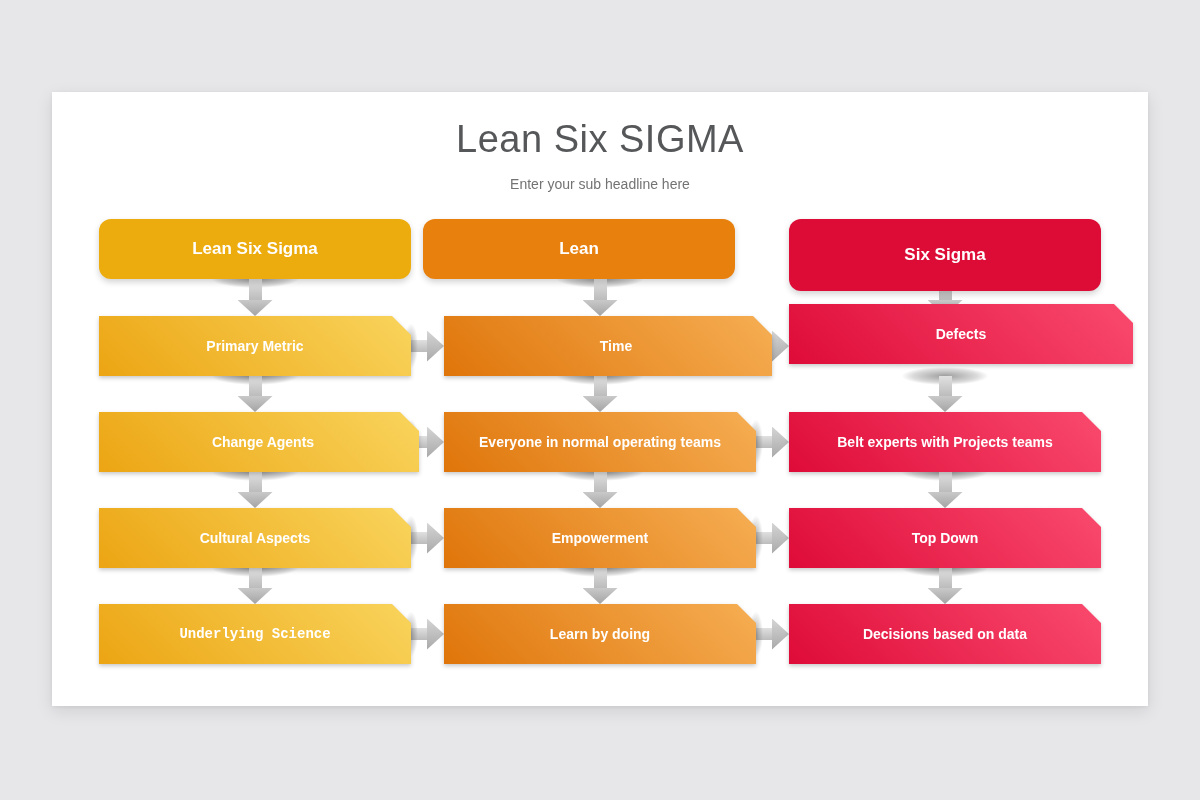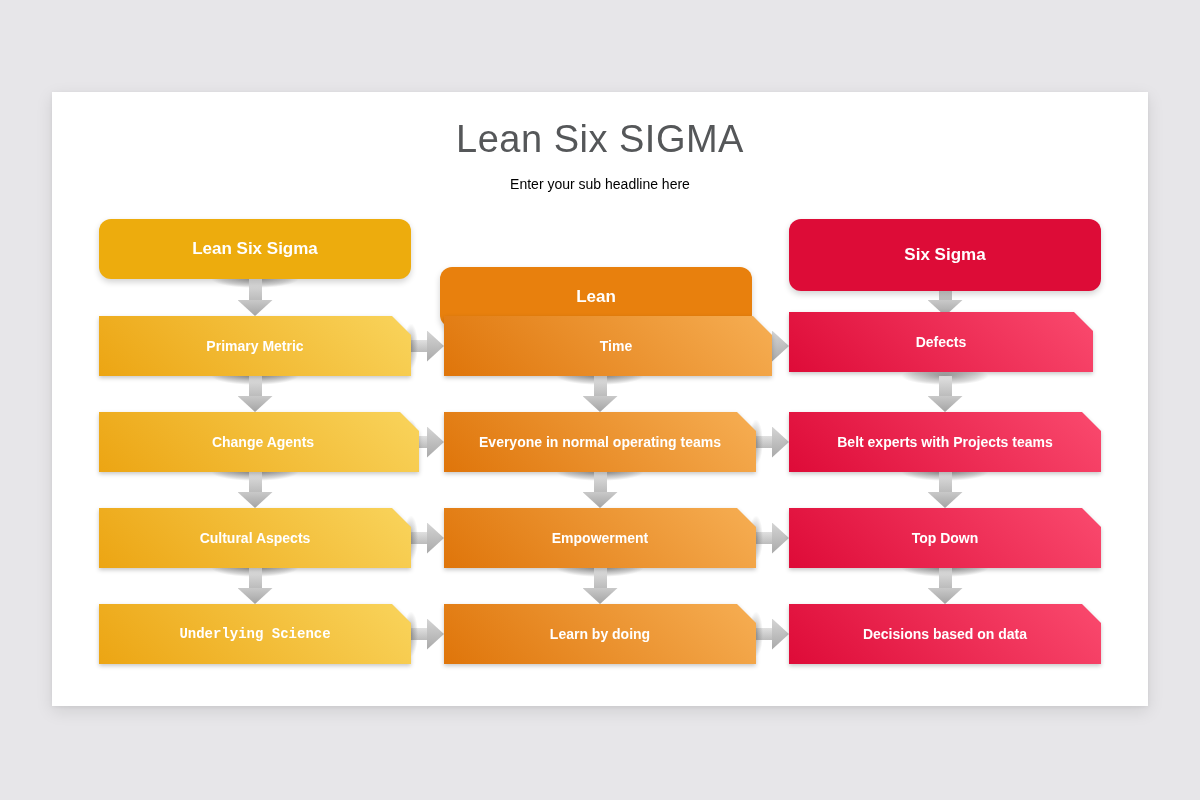--- a/index.html
+++ b/index.html
@@ -64,21 +64,21 @@
   .stem2{width:16px;height:12px;background:linear-gradient(to bottom,var(--arrow-light,#e0e0e0),var(--arrow-dark,#bcbcbc));}
   .head2{width:17px;height:31px;clip-path:polygon(0 0,100% 50%,0 100%);
     background:linear-gradient(to bottom,#d4d4d4,#a9a9a9);}
 </style>
 </head>
 <body style="background: rgb(231, 230, 233);">
 
 <div class="stage">
   <div class="card" style="background: rgb(255, 255, 255);">
     <h1 class="title" style="color: rgb(85, 87, 89);">Lean Six SIGMA</h1>
-    <div class="subtitle" style="color: #000000;">Enter your sub headline here</div>
+    <div class="subtitle" style="color: #737373;">Enter your sub headline here</div>
     <div class="diagram" id="diagram">
         <div class="hdr-box" style="left: 47px; top: 127px; width: 312px; height: 60px; background: rgb(237, 172, 13);">
           <span class="box-label">Lean Six Sigma</span>
         </div>
         <div class="vgap" style="left: 47px; top: 187px; width: 312px; height: 37px;">
           <div class="curl-h"></div>
           <div class="varrow">
             <div class="stem"></div>
             <div class="head"></div>
           </div>
@@ -117,21 +117,21 @@
         <div class="row-wrap" style="left: 47px; top: 416px; width: 312px; height: 60px;">
           <div class="row-box" style="background: linear-gradient(45deg, rgb(236, 165, 19) 0%, rgb(249, 212, 92) 100%);">
             <span class="box-label">Cultural Aspects</span>
           </div>
         </div>
         <div class="row-wrap" style="left: 47px; top: 512px; width: 312px; height: 60px;">
           <div class="row-box" style="background: linear-gradient(45deg, rgb(236, 165, 19) 0%, rgb(249, 212, 92) 100%); font-family: Liberation Mono, monospace;">
             <span class="box-label">Underlying Science</span>
           </div>
         </div>
-        <div class="hdr-box" style="left: 388px; top: 127px; width: 312px; height: 60px; background: rgb(232, 128, 13); margin-top: 48px;">
+        <div class="hdr-box" style="left: 371px; top: 127px; width: 312px; height: 60px; background: rgb(232, 128, 13);">
           <span class="box-label">Lean</span>
         </div>
         <div class="vgap" style="left: 392px; top: 187px; width: 312px; height: 37px;">
           <div class="curl-h"></div>
           <div class="varrow">
             <div class="stem"></div>
             <div class="head"></div>
           </div>
         </div>
         <div class="vgap" style="left: 392px; top: 284px; width: 312px; height: 36px;">
@@ -199,21 +199,21 @@
             <div class="head"></div>
           </div>
         </div>
         <div class="vgap" style="left: 737px; top: 476px; width: 312px; height: 36px;">
           <div class="curl-h"></div>
           <div class="varrow">
             <div class="stem"></div>
             <div class="head"></div>
           </div>
         </div>
-        <div class="row-wrap" style="left: 737px; top: 220px; width: 304px; height: 60px;">
+        <div class="row-wrap" style="left: 737px; top: 212px; width: 344px; height: 60px;">
           <div class="row-box" style="background: linear-gradient(45deg, rgb(222, 11, 56) 0%, rgb(250, 74, 110) 100%);">
             <span class="box-label">Defects</span>
           </div>
         </div>
         <div class="row-wrap" style="left: 737px; top: 320px; width: 312px; height: 60px;">
           <div class="row-box" style="background: linear-gradient(45deg, rgb(222, 11, 56) 0%, rgb(250, 74, 110) 100%);">
             <span class="box-label">Belt experts with Projects teams</span>
           </div>
         </div>
         <div class="row-wrap" style="left: 737px; top: 416px; width: 312px; height: 60px;">

